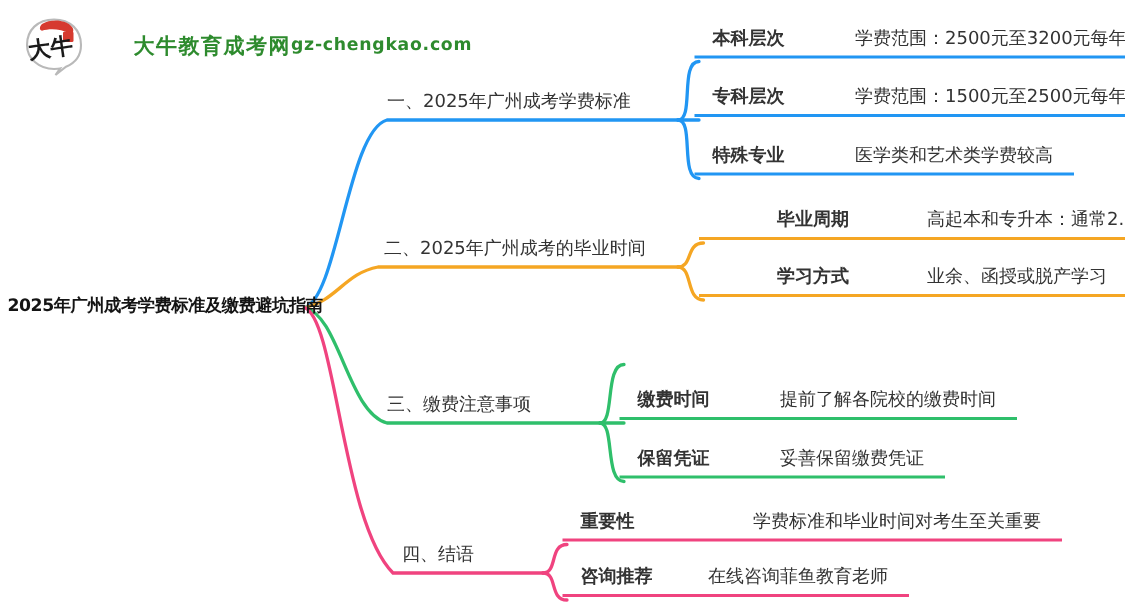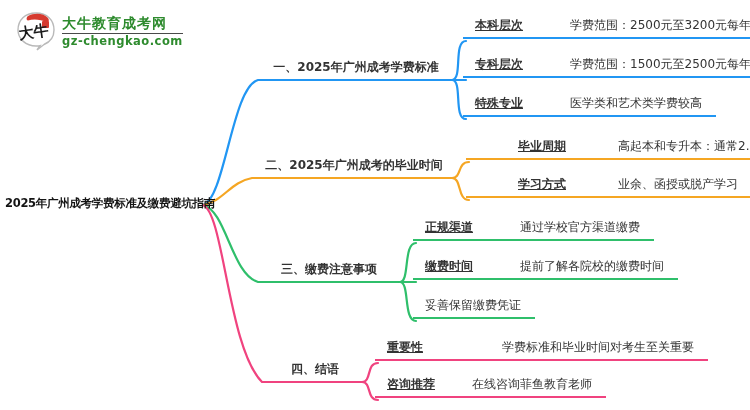--- a/index.html
+++ b/index.html
@@ -5,44 +5,44 @@
   html,body{margin:0;padding:0;}
   body{
     width:750px;height:410px;position:relative;background:#ffffff;overflow:hidden;
     font-family:"DejaVu Sans","Liberation Sans",sans-serif;color:#333;
   }
   .stage{position:absolute;inset:0;width:750px;height:410px;}
 
   
   .logo{position:absolute;left:16px;top:11px;display:flex;align-items:center;gap:6px;}
   .logo-icon{width:40px;height:40px;flex:0 0 auto;}
-  .logo-text{display:flex;flex-direction:column;}
+  .logo-text{display:flex;flex-direction:row;margin-left:27px;}
   .logo-title{font-size:14px;font-weight:bold;color:#2E8B2E;letter-spacing:1px;line-height:17px;white-space:nowrap;}
   .logo-divider{height:1px;background:#4a4a4a;margin:1px 0 1px 0;}
   .logo-domain{font-size:11.5px;font-weight:bold;color:#2E8B2E;letter-spacing:.5px;line-height:13px;white-space:nowrap;}
 
   
   svg.links{position:absolute;left:0;top:0;pointer-events:none;}
   svg.links path{fill:none;stroke:var(--bc);stroke-width:2.2;stroke-linecap:round;}
 
   .root-title{
     position:absolute;left:5px;top:196px;width:200px;
     font-size:11.5px;font-weight:bold;color:#141414;letter-spacing:-0.3px;
     white-space:nowrap;
   }
   .branch-label{
-    position:absolute;font-size:12px;font-weight:700;color:#333;
-    text-align:center;white-space:nowrap;
+    position:absolute;font-size:12px;font-weight:400;color:#333;
+    white-space:nowrap;
   }
   .row{
     position:absolute;display:flex;align-items:flex-end;
     border-bottom:2px solid var(--bc);
     padding:0 14px 4px 12px;font-size:12px;line-height:15px;white-space:nowrap;
   }
-  .row .k{font-weight:600;flex:0 0 auto;text-decoration:underline;}
+  .row .k{font-weight:600;flex:0 0 auto;}
   .row .v{font-weight:500;}
   .b1 .k{width:95px;}
   .b2 .k{width:100px;margin-left:40px;}
   .b3 .k{width:95px;}
   .b4 .k{width:85px;}
 </style>
 </head>
 <body>
 
 <div class="stage">
@@ -108,29 +108,26 @@
 
   <div class="row b2" style="left: 466px; top: 139px; --bc: #F5A623;">
     <span class="k">毕业周期</span>
     <span class="v">高起本和专升本：通常2.5年内完成</span>
   </div>
   <div class="row b2" style="left: 466px; top: 177px; --bc: #F5A623;">
     <span class="k">学习方式</span>
     <span class="v">业余、函授或脱产学习</span>
   </div>
 
-  <div class="row b3" style="left: 413px; top: 220px; --bc: #2FBF6B;">
-    <span class="k">正规渠道</span>
-    <span class="v">通过学校官方渠道缴费</span>
-  </div>
   <div class="row b3" style="left: 413px; top: 259px; --bc: #2FBF6B;">
     <span class="k">缴费时间</span>
     <span class="v">提前了解各院校的缴费时间</span>
   </div>
   <div class="row b3" style="left: 413px; top: 298px; --bc: #2FBF6B;">
+    <span class="k">保留凭证</span>
     <span class="v">妥善保留缴费凭证</span>
   </div>
 
   <div class="row b4" style="left: 375px; top: 340px; gap: 30px; --bc: #F0437F;">
     <span class="k">重要性</span>
     <span class="v">学费标准和毕业时间对考生至关重要</span>
   </div>
   <div class="row b4" style="left: 375px; top: 377px; --bc: #F0437F;">
     <span class="k">咨询推荐</span>
     <span class="v">在线咨询菲鱼教育老师</span>

